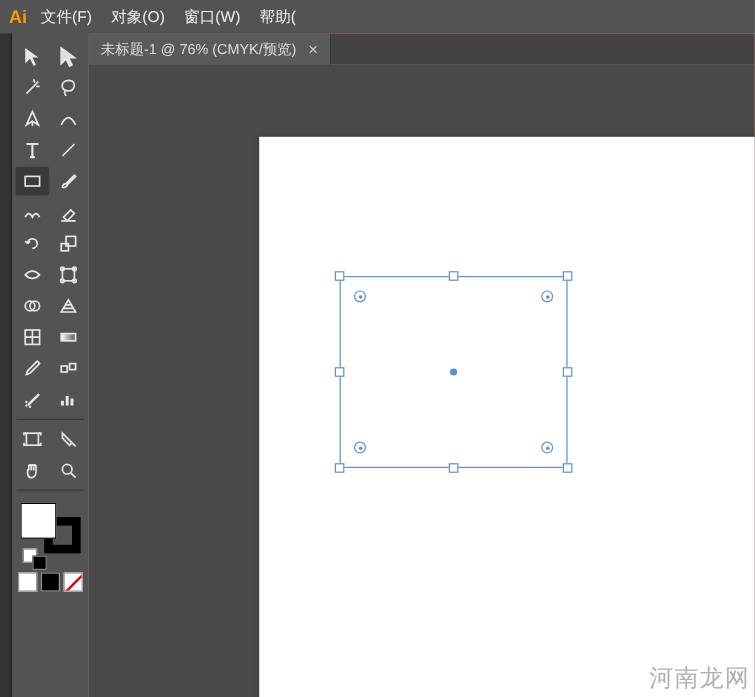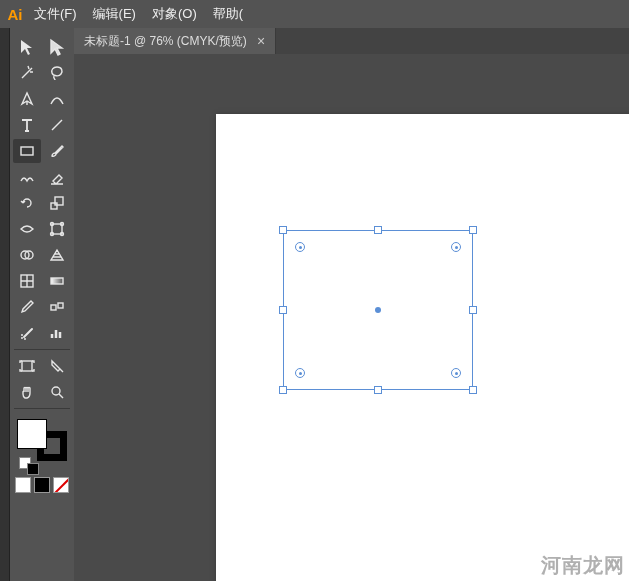--- a/index.html
+++ b/index.html
@@ -115,31 +115,30 @@
   .cd-nw{left:16px;top:16px;} .cd-ne{right:16px;top:16px;}
   .cd-sw{left:16px;bottom:16px;} .cd-se{right:16px;bottom:16px;}
   .center-dot{position:absolute;left:50%;top:50%;width:6px;height:6px;background:#5b8fd6;border-radius:50%;transform:translate(-50%,-50%);}
 
   .watermark {
     position:absolute; right: 4px; bottom: 2px;
     font-size: 20px; color: #b0b0b0;
     font-family: "SimSun", serif;
     letter-spacing: 1px;
     pointer-events: none;
-    font-weight: bold;
   }
 </style>
 </head>
 <body>
 
 <div class="menubar">
   <div class="app-icon">Ai</div>
   <div class="mi">文件(F)</div>
-  <div class="mi">编辑(E)</div>
   <div class="mi">对象(O)</div>
+  <div class="mi">窗口(W)</div>
   <div class="mi">帮助(</div>
 </div>
 
 <div class="body-row">
   <div class="tool-strip"></div>
 
   <div class="toolbox">
     <div class="preset-label"></div>
     <div class="tool-grid">
       <div class="tool fill">

